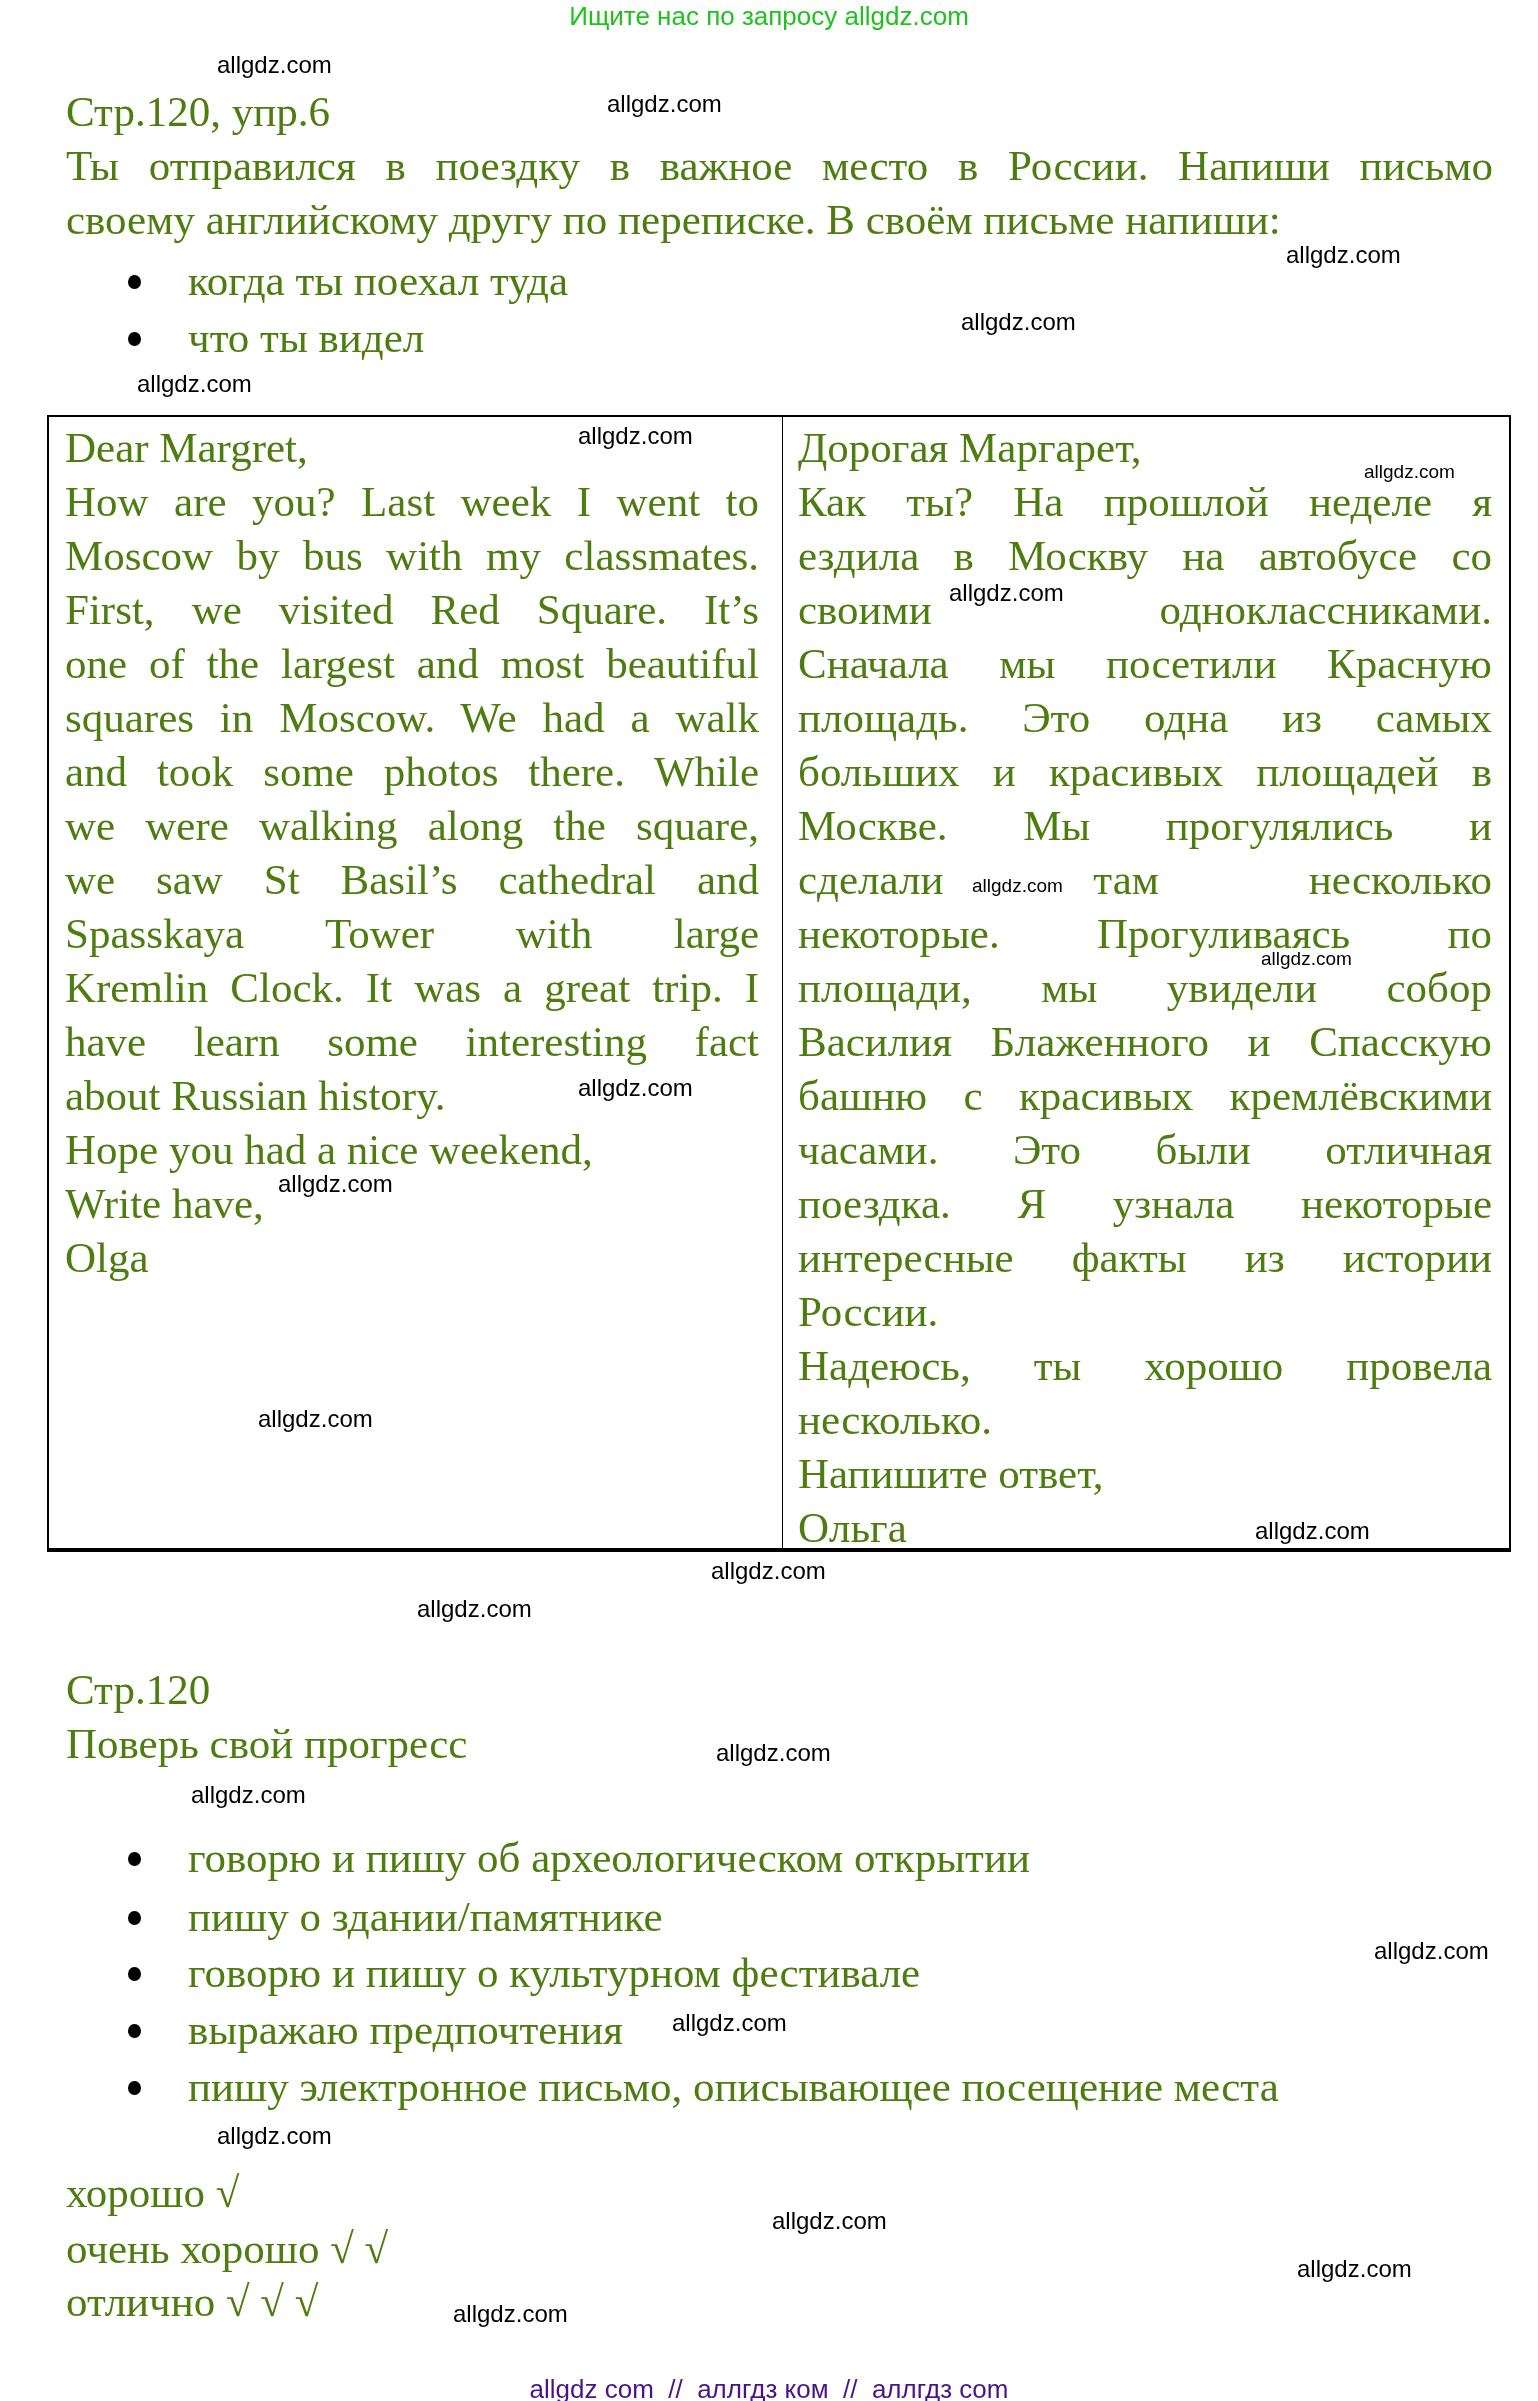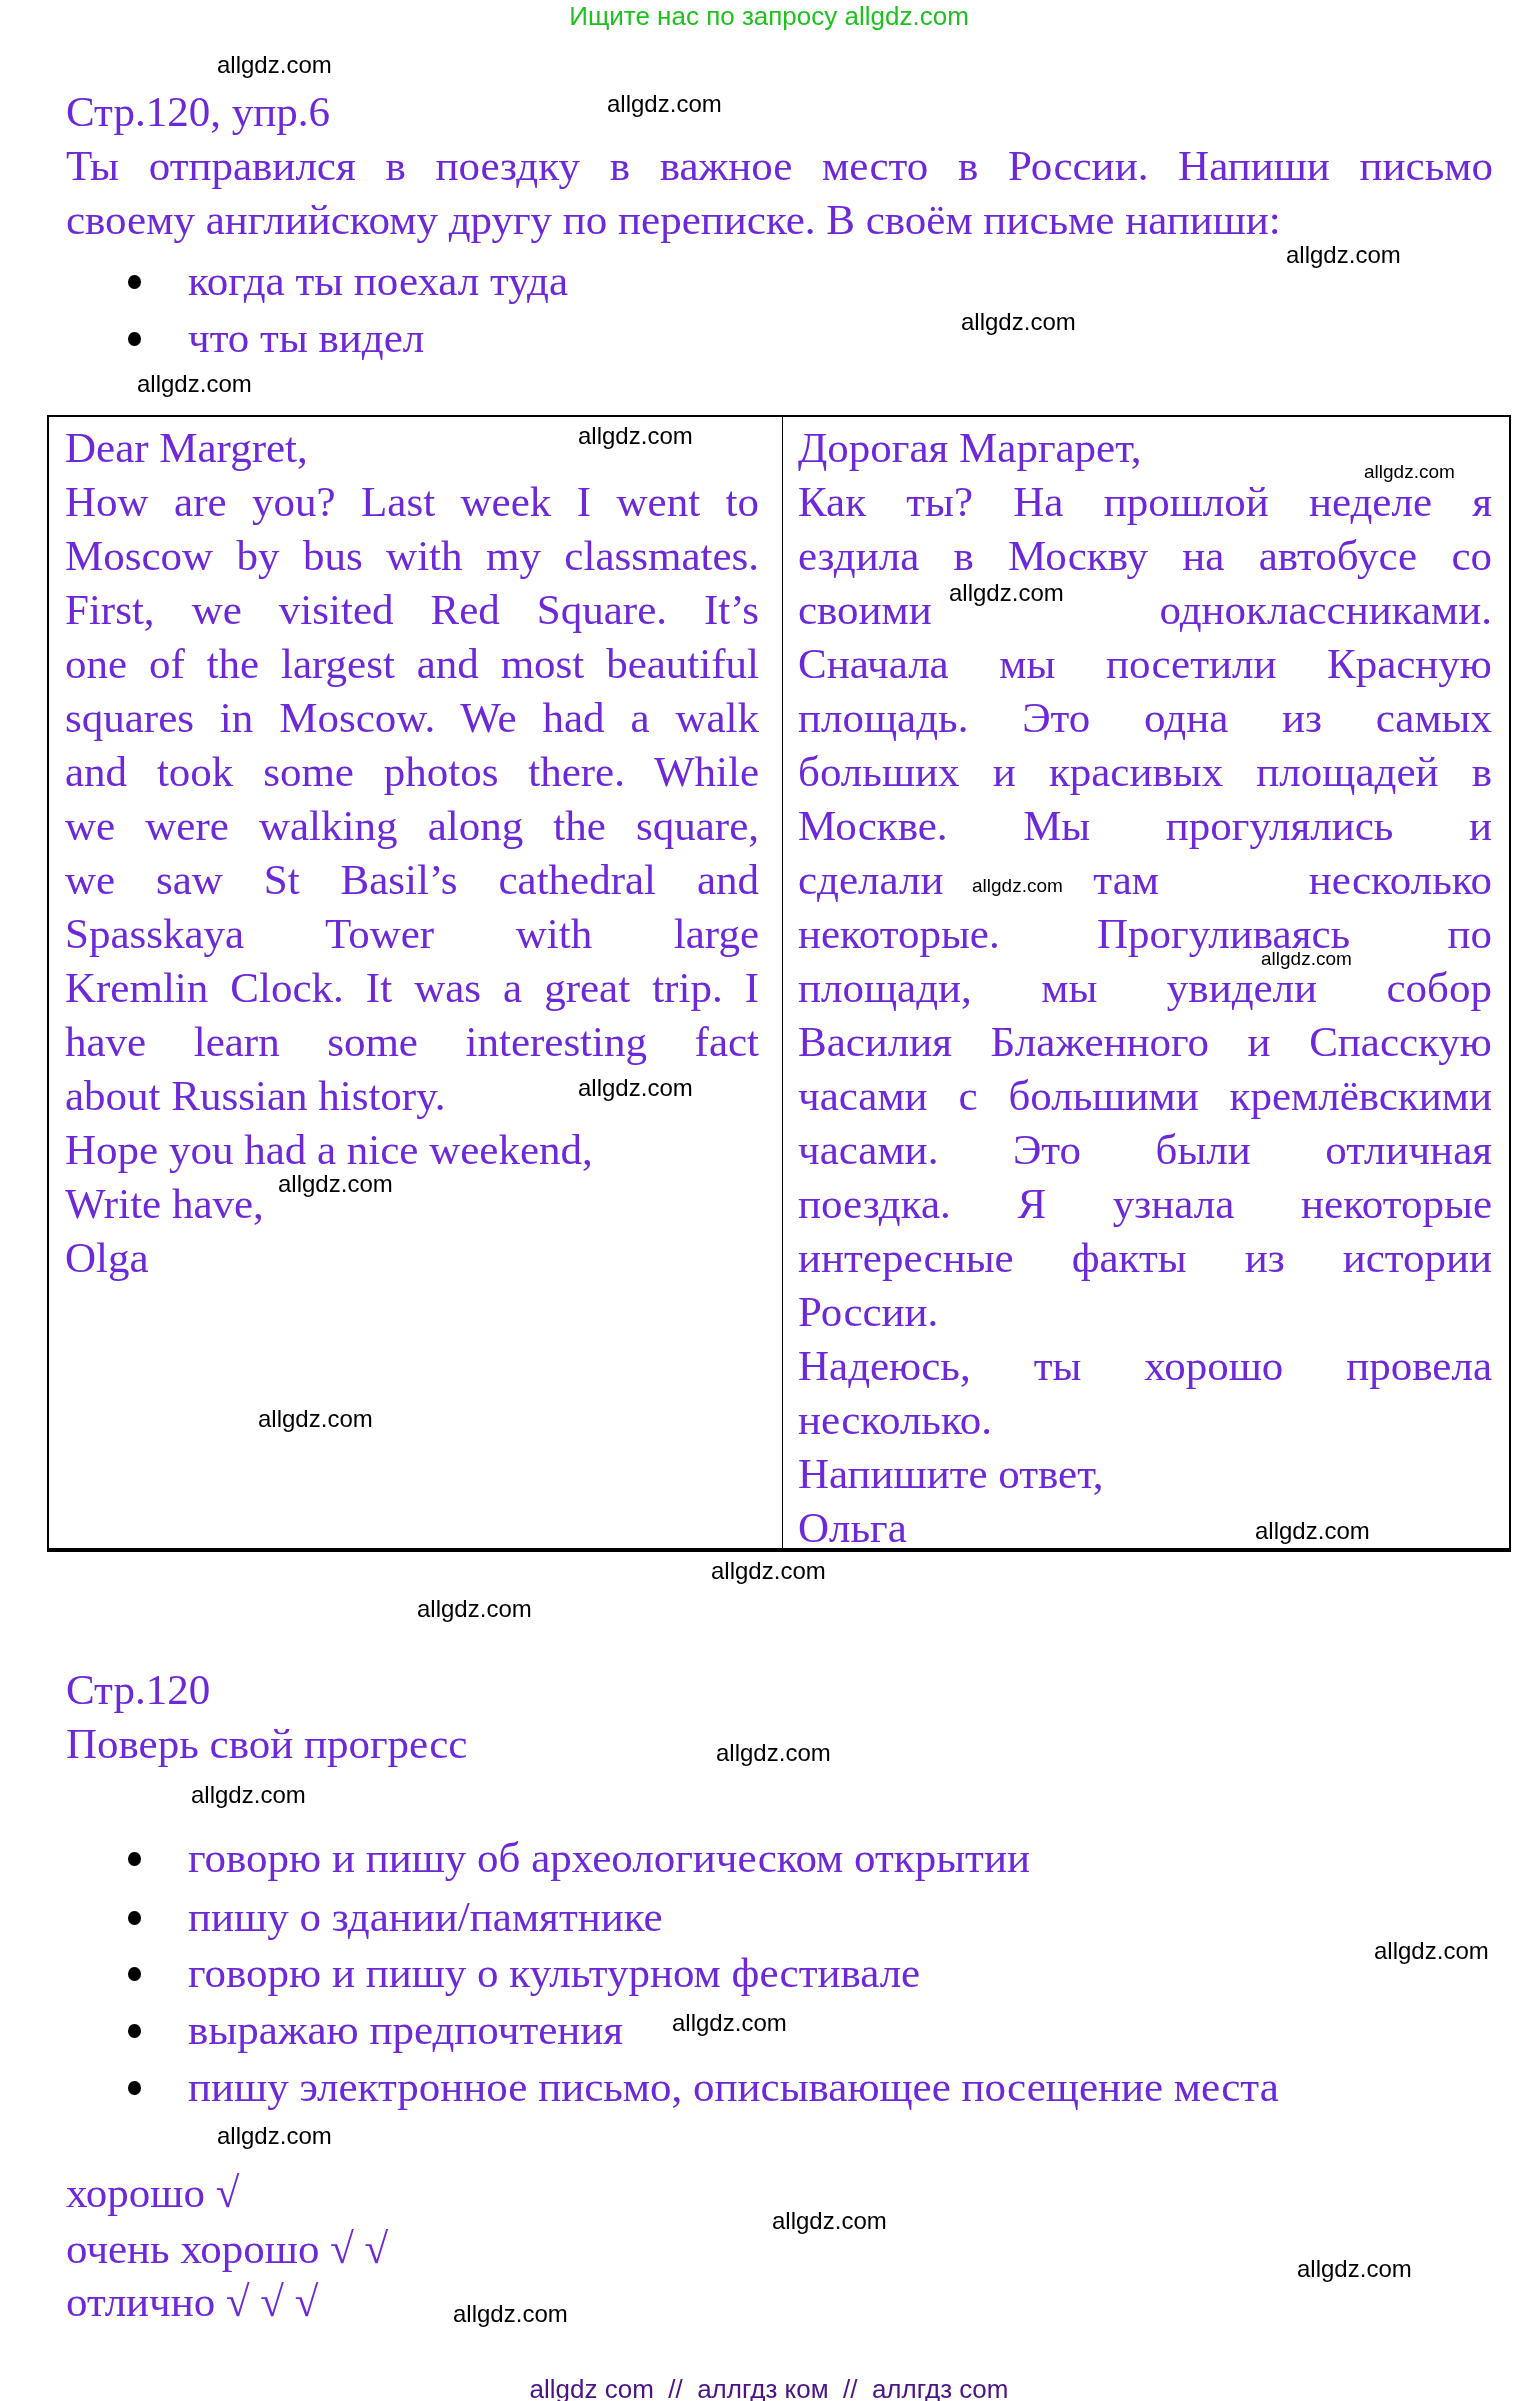--- a/index.html
+++ b/index.html
@@ -1,17 +1,17 @@
 <!DOCTYPE html>
 <html style="font-size:13px"><head>
 <meta charset="utf-8">
 <style>
   html, body { margin: 0; padding: 0; background: #ffffff; }
   body { width: 1538px; height: 2401px; position: relative; overflow: hidden; }
-  .serif { font-family: "Liberation Serif", "DejaVu Serif", serif; color: #6d28d9; }
+  .serif { font-family: "Liberation Serif", "DejaVu Serif", serif; color: #4d7c0f; }
   .sans { font-family: "Liberation Sans", "DejaVu Sans", sans-serif; }
 
   .top-banner { position: absolute; left: 0; width: 1538px; top: 0; height: 32px; text-align: center;
     font-size: 26px; line-height: 32px; color: #1fc11f; }
   .footer { position: absolute; left: 0; width: 1538px; top: 2373px; height: 32px; text-align: center;
     font-size: 26px; line-height: 32px; color: #4a1486; }
 
   .line { position: absolute; left: 66px; height: 54px; line-height: 54px; font-size: 43px; white-space: nowrap; }
   .bullet-line { position: absolute; left: 128px; height: 54px; line-height: 54px; font-size: 43px; white-space: nowrap; }
   .bullet-dot { display: inline-block; width: 13px; height: 14.4px; border-radius: 50%; background: #000;
@@ -72,21 +72,21 @@
     <span class="tl">ездила в Москву на автобусе со</span>
     <span class="tl">своими одноклассниками.</span>
     <span class="tl">Сначала мы посетили Красную</span>
     <span class="tl">площадь. Это одна из самых</span>
     <span class="tl">больших и красивых площадей в</span>
     <span class="tl">Москве. Мы прогулялись и</span>
     <span class="tl">сделали там несколько</span>
     <span class="tl">некоторые. Прогуливаясь по</span>
     <span class="tl">площади, мы увидели собор</span>
     <span class="tl">Василия Блаженного и Спасскую</span>
-    <span class="tl">часами с большими кремлёвскими</span>
+    <span class="tl">башню с красивых кремлёвскими</span>
     <span class="tl">часами. Это были отличная</span>
     <span class="tl">поездка. Я узнала некоторые</span>
     <span class="tl">интересные факты из истории</span>
     <span class="tl last">России.</span>
     <span class="tl">Надеюсь, ты хорошо провела</span>
     <span class="tl last">несколько.</span>
     <span class="tl last">Напишите ответ,</span>
     <span class="tl last">Ольга</span>
   </div>
 </div>

